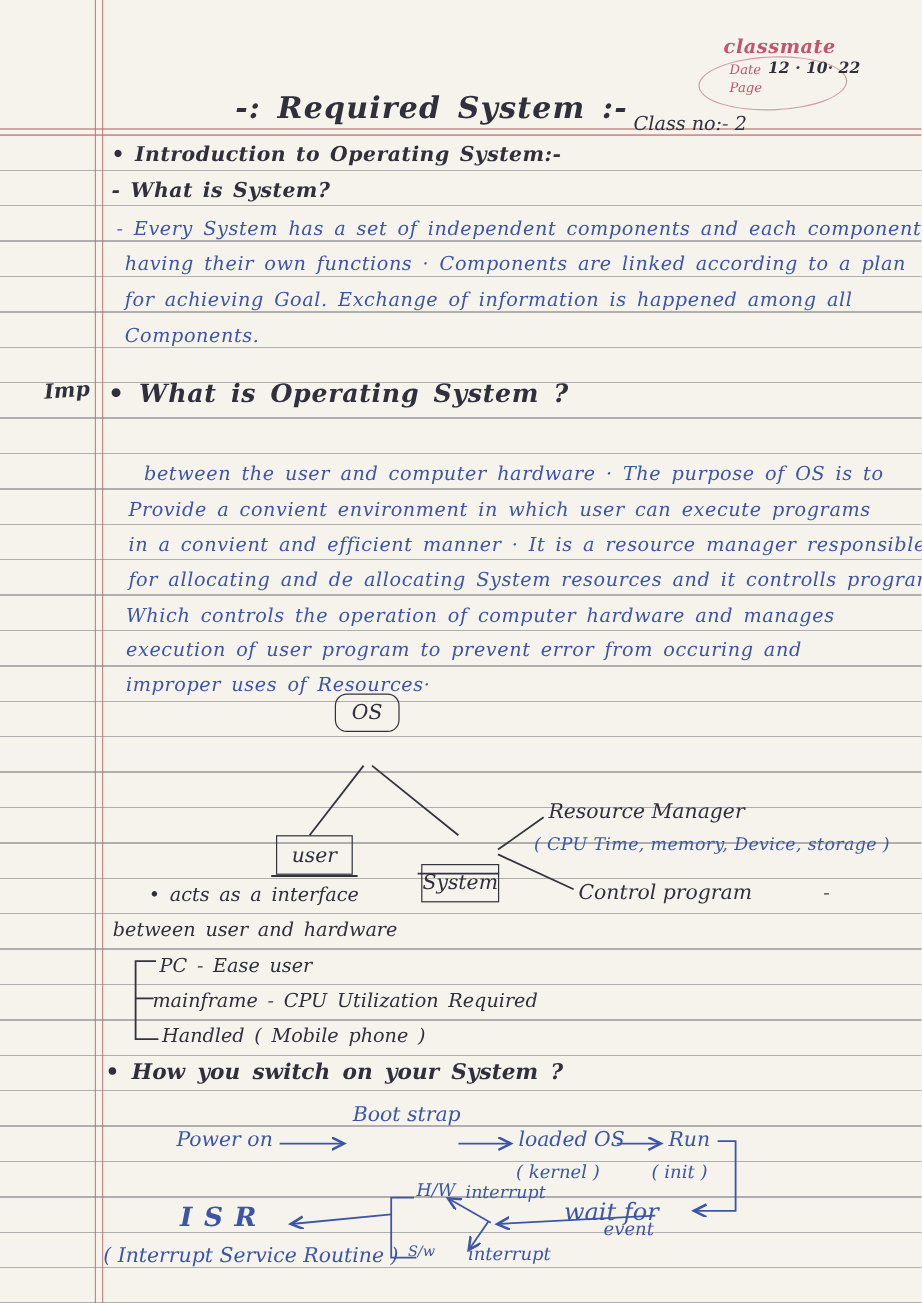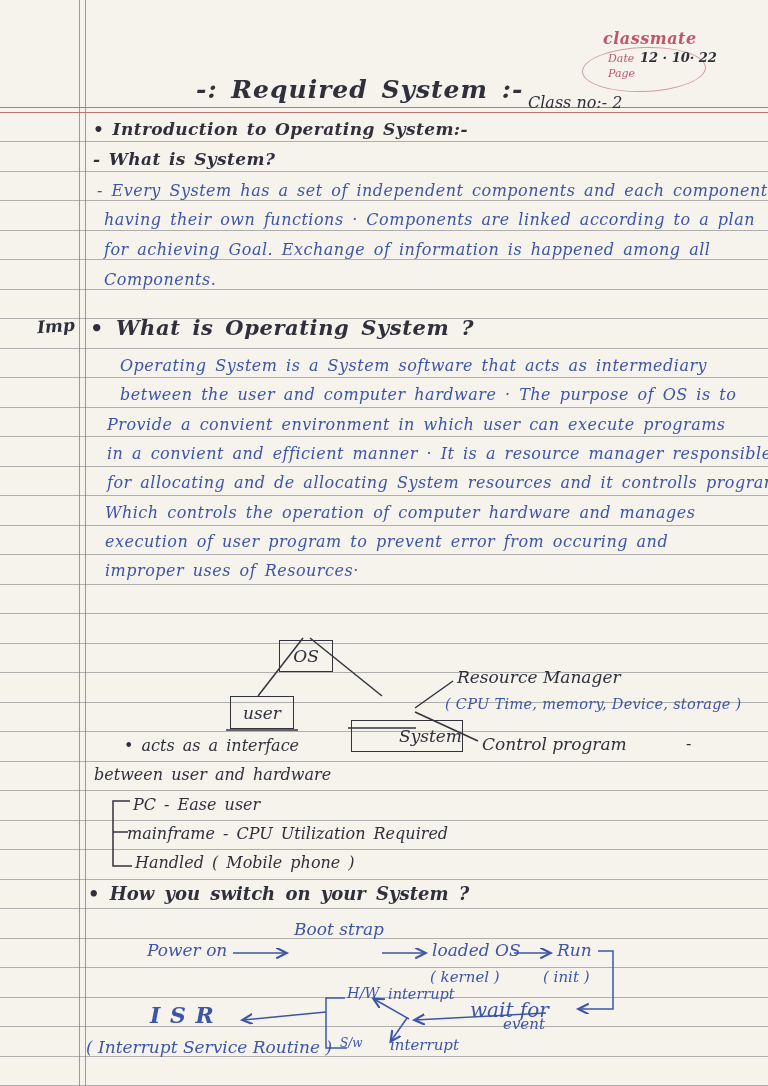--- a/index.html
+++ b/index.html
@@ -61,36 +61,35 @@
   <div class="hw dark head-ink" style="left:93px;top:120px;">• Introduction to  Operating System:-</div>
   <div class="hw dark head-ink" style="left:93px;top:150px;">-   What is  System?</div>
   <div class="hw blue body-ink" style="left:97px;top:182px;">- Every  System  has a set  of  independent  components  and each component</div>
   <div class="hw blue body-ink" style="left:104px;top:211px;">having  their own  functions ·  Components  are  linked  according  to a plan</div>
   <div class="hw blue body-ink" style="left:104px;top:241px;">for  achieving  Goal.  Exchange  of  information  is  happened  among  all</div>
   <div class="hw blue body-ink" style="left:104px;top:271px;">Components.</div>
 
   <div class="hw dark" style="left:37px;top:317px;font-size:17px;font-weight:600;transform:rotate(-4deg);">Imp</div>
 
   <div class="hw dark" style="left:90px;top:316px;font-size:21px;font-weight:600;letter-spacing:.6px;word-spacing:4px;">• What  is  Operating  System ?</div>
-  <div class="hw blue body-ink" style="left:120px;top:357px;">Operating   System  is a   System  software  that  acts  as  intermediary</div>
   <div class="hw blue body-ink" style="left:120px;top:386px;">between  the  user  and  computer  hardware ·  The purpose  of  OS  is  to</div>
   <div class="hw blue body-ink" style="left:107px;top:416px;">Provide  a  convient  environment  in  which  user  can  execute  programs</div>
   <div class="hw blue body-ink" style="left:107px;top:445px;">in  a  convient  and  efficient  manner ·  It  is a  resource  manager  responsible</div>
   <div class="hw blue body-ink" style="left:107px;top:474px;">for  allocating  and  de allocating  System  resources  and  it  controlls  program</div>
   <div class="hw blue body-ink" style="left:105px;top:504px;">Which  controls  the  operation  of  computer  hardware  and  manages</div>
   <div class="hw blue body-ink" style="left:105px;top:533px;">execution  of  user  program  to  prevent  error  from  occuring  and</div>
   <div class="hw blue body-ink" style="left:105px;top:562px;">improper  uses  of  Resources·</div>
 
-  <div class="box" style="left:279px;top:640px;width:52px;height:30px;">
+  <div class="box" style="left:279px;top:578px;width:52px;height:30px;border-radius:10px;">
       <span>OS</span>
     </div>
   <div class="box" style="left:230px;top:696px;width:62px;height:31px;">
       <span>user</span>
     </div>
-  <div class="box" style="left:351px;top:720px;width:63px;height:30px;padding-left:47px;">
+  <div class="box" style="left:351px;top:720px;width:63px;height:30px;">
       <span>System</span>
     </div>
 
   <div class="hw dark" style="left:457px;top:668px;font-size:17px;">Resource  Manager</div>
   <div class="hw blue" style="left:445px;top:697px;font-size:14.5px;letter-spacing:.3px;">( CPU Time, memory, Device, storage )</div>
   <div class="hw dark" style="left:482px;top:735px;font-size:17px;">Control  program</div>
   <div class="hw dark" style="left:686px;top:735px;font-size:16px;">-</div>
 
   <div class="hw dark" style="left:124px;top:737px;font-size:16px;word-spacing:3px;">• acts  as  a   interface</div>
   <div class="hw dark" style="left:94px;top:766px;font-size:16px;word-spacing:3px;">between  user  and  hardware</div>

